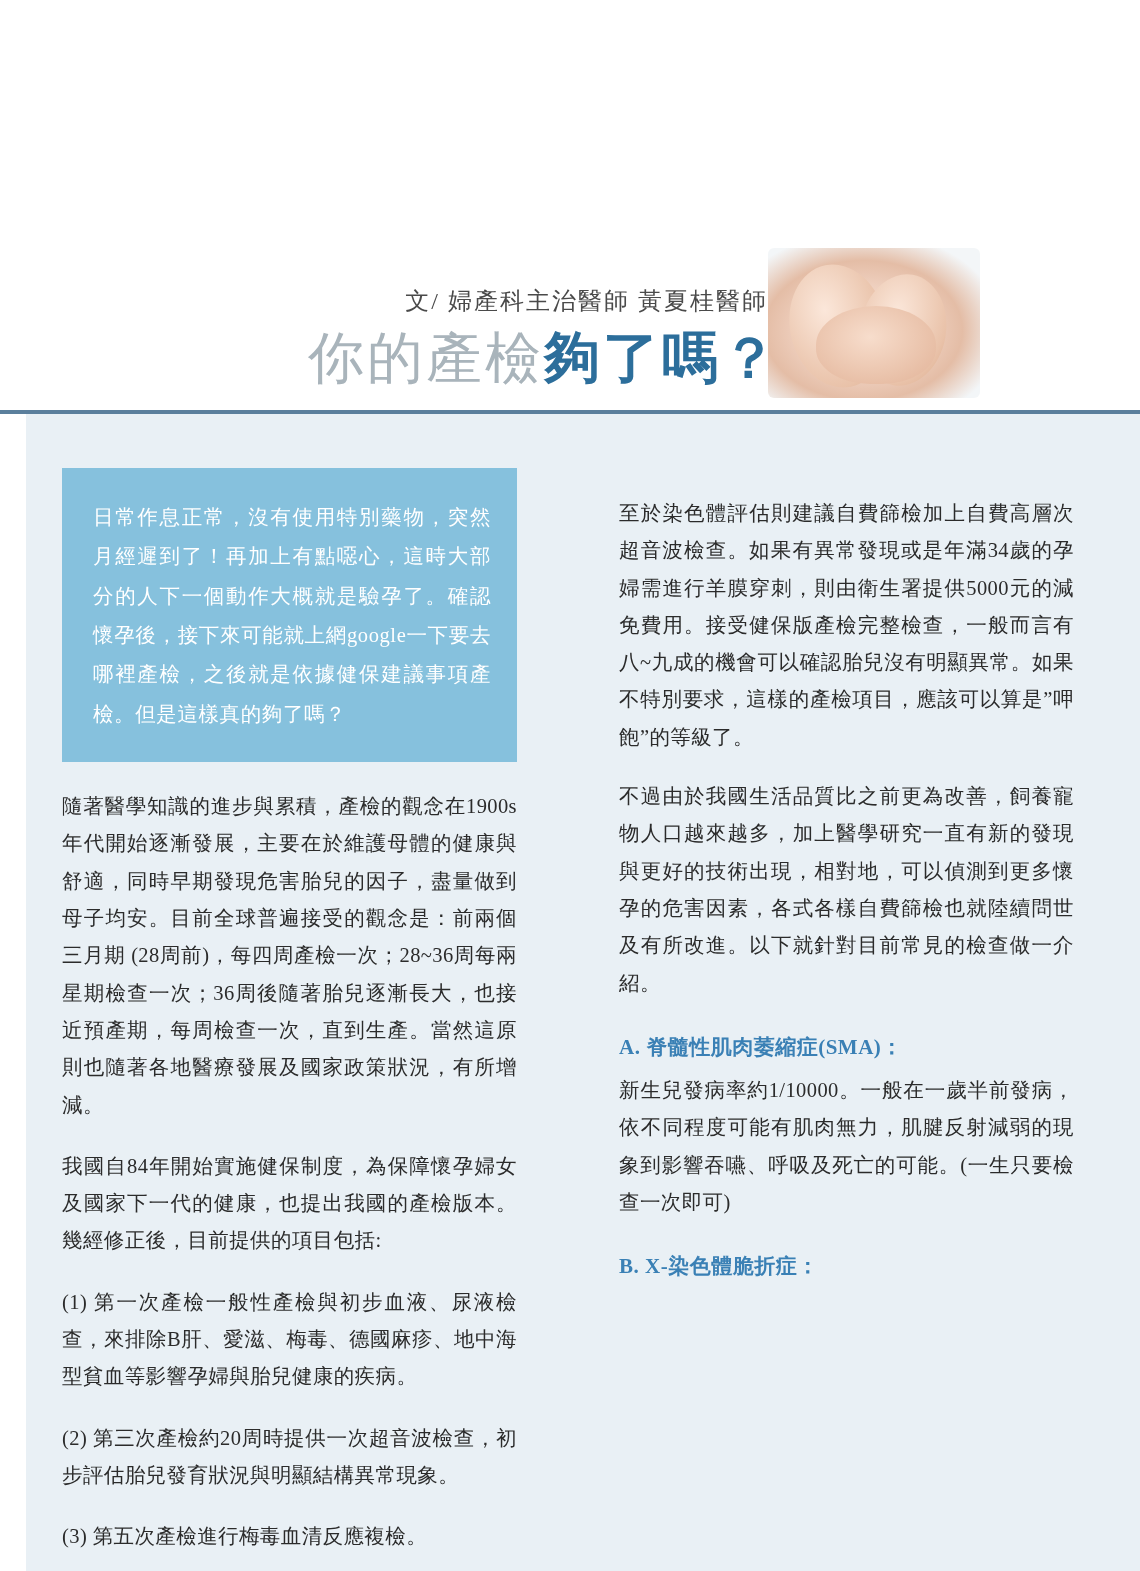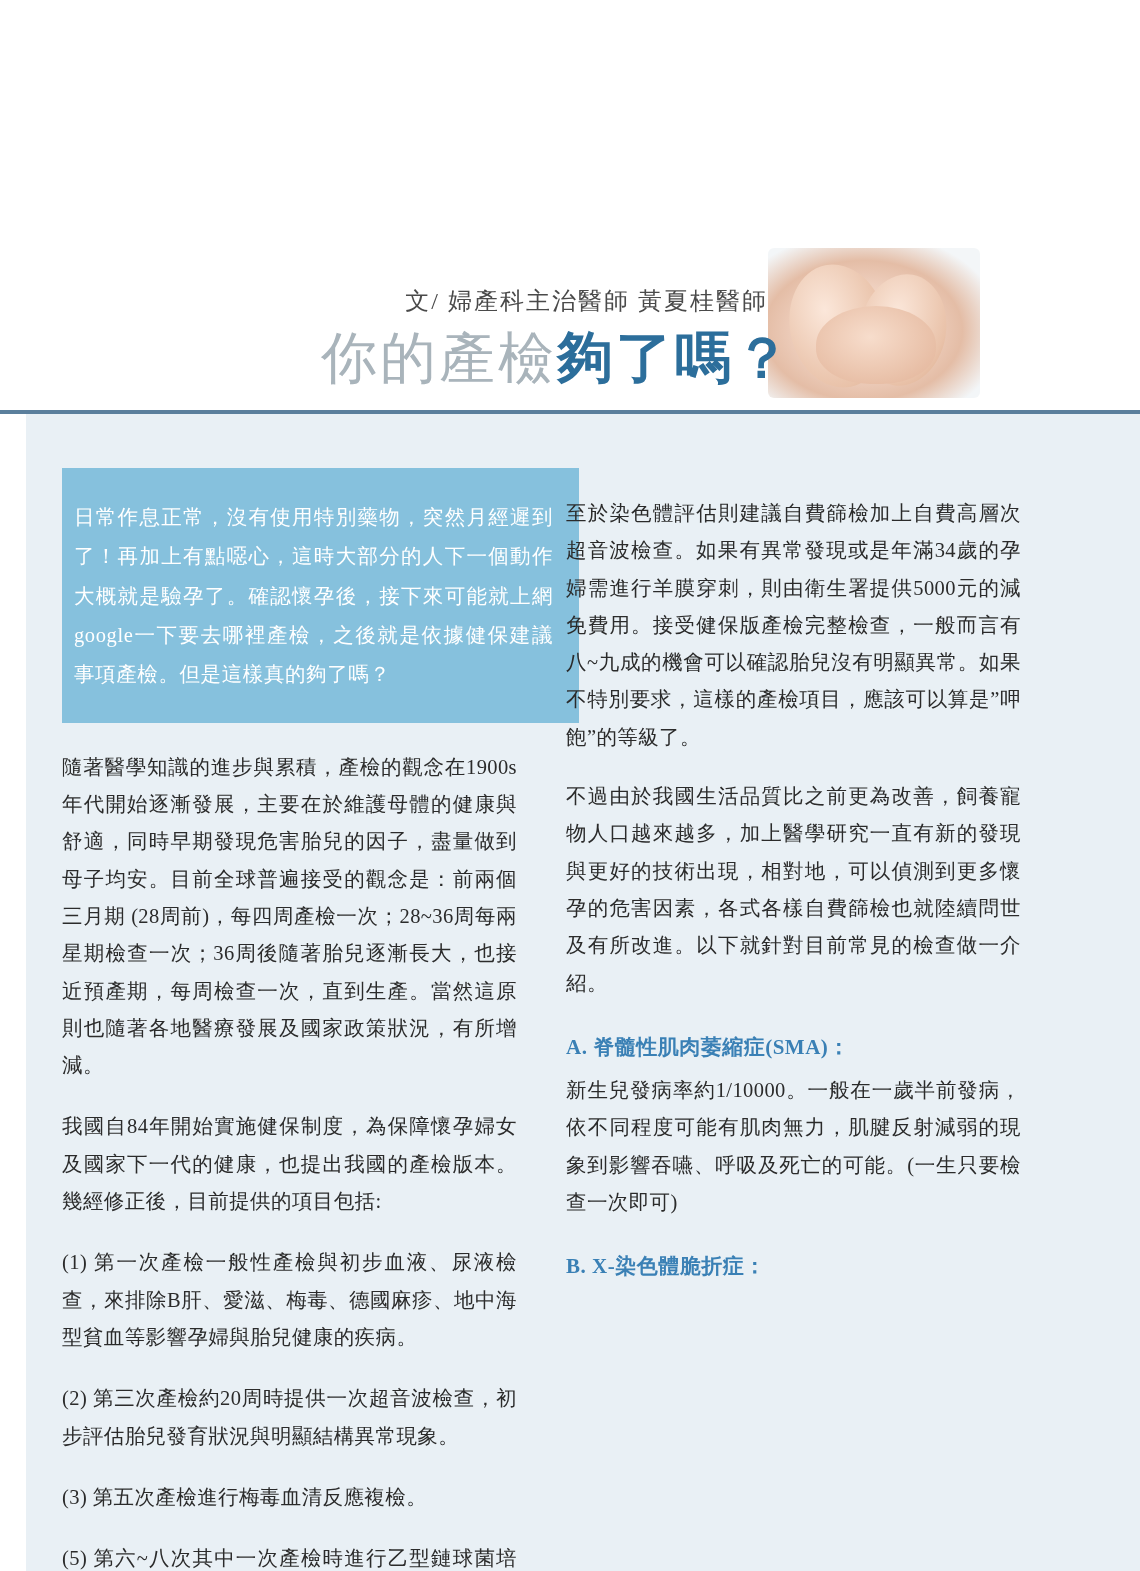--- a/index.html
+++ b/index.html
@@ -38,21 +38,21 @@
     right: 272px;
     top: 285px;
     font-size: 24px;
     letter-spacing: 2px;
     color: #4a4a4a;
     white-space: nowrap;
     font-family: "Liberation Serif", serif;
   }
   .title-wrap {
     position: absolute;
-    right: 250px;
+    right: 263px;
     top: 330px;
     white-space: nowrap;
     line-height: 1;
   }
   .title-a {
     font-size: 56px;
     letter-spacing: 3px;
     color: #a9b4bb;
     font-family: "Liberation Serif", serif;
   }
@@ -116,31 +116,31 @@
   .col {
     position: absolute;
     width: 455px;
     font-size: 20.5px;
     line-height: 1.82;
     color: #2b2b2b;
     letter-spacing: 0.4px;
     text-align: justify;
   }
   .col-left { left: 62px; top: 468px; }
-  .col-right { left: 566px; top: 495px; }
+  .col-right { left: 619px; top: 495px; }
 
   .callout {
     background: #86c1dd;
     color: #ffffff;
-    padding: 30px 26px 28px 12px;
+    padding: 30px 26px 28px 31px;
     font-size: 20.5px;
     line-height: 1.92;
     letter-spacing: 0.6px;
     box-sizing: border-box;
-    width: 517px;
+    width: 455px;
     margin-bottom: 26px;
   }
 
   p {
     margin: 0 0 22px 0;
   }
   p.tight { margin-bottom: 0; margin-top: 24px; }
 
   .subhead {
     color: #3a80b5;

